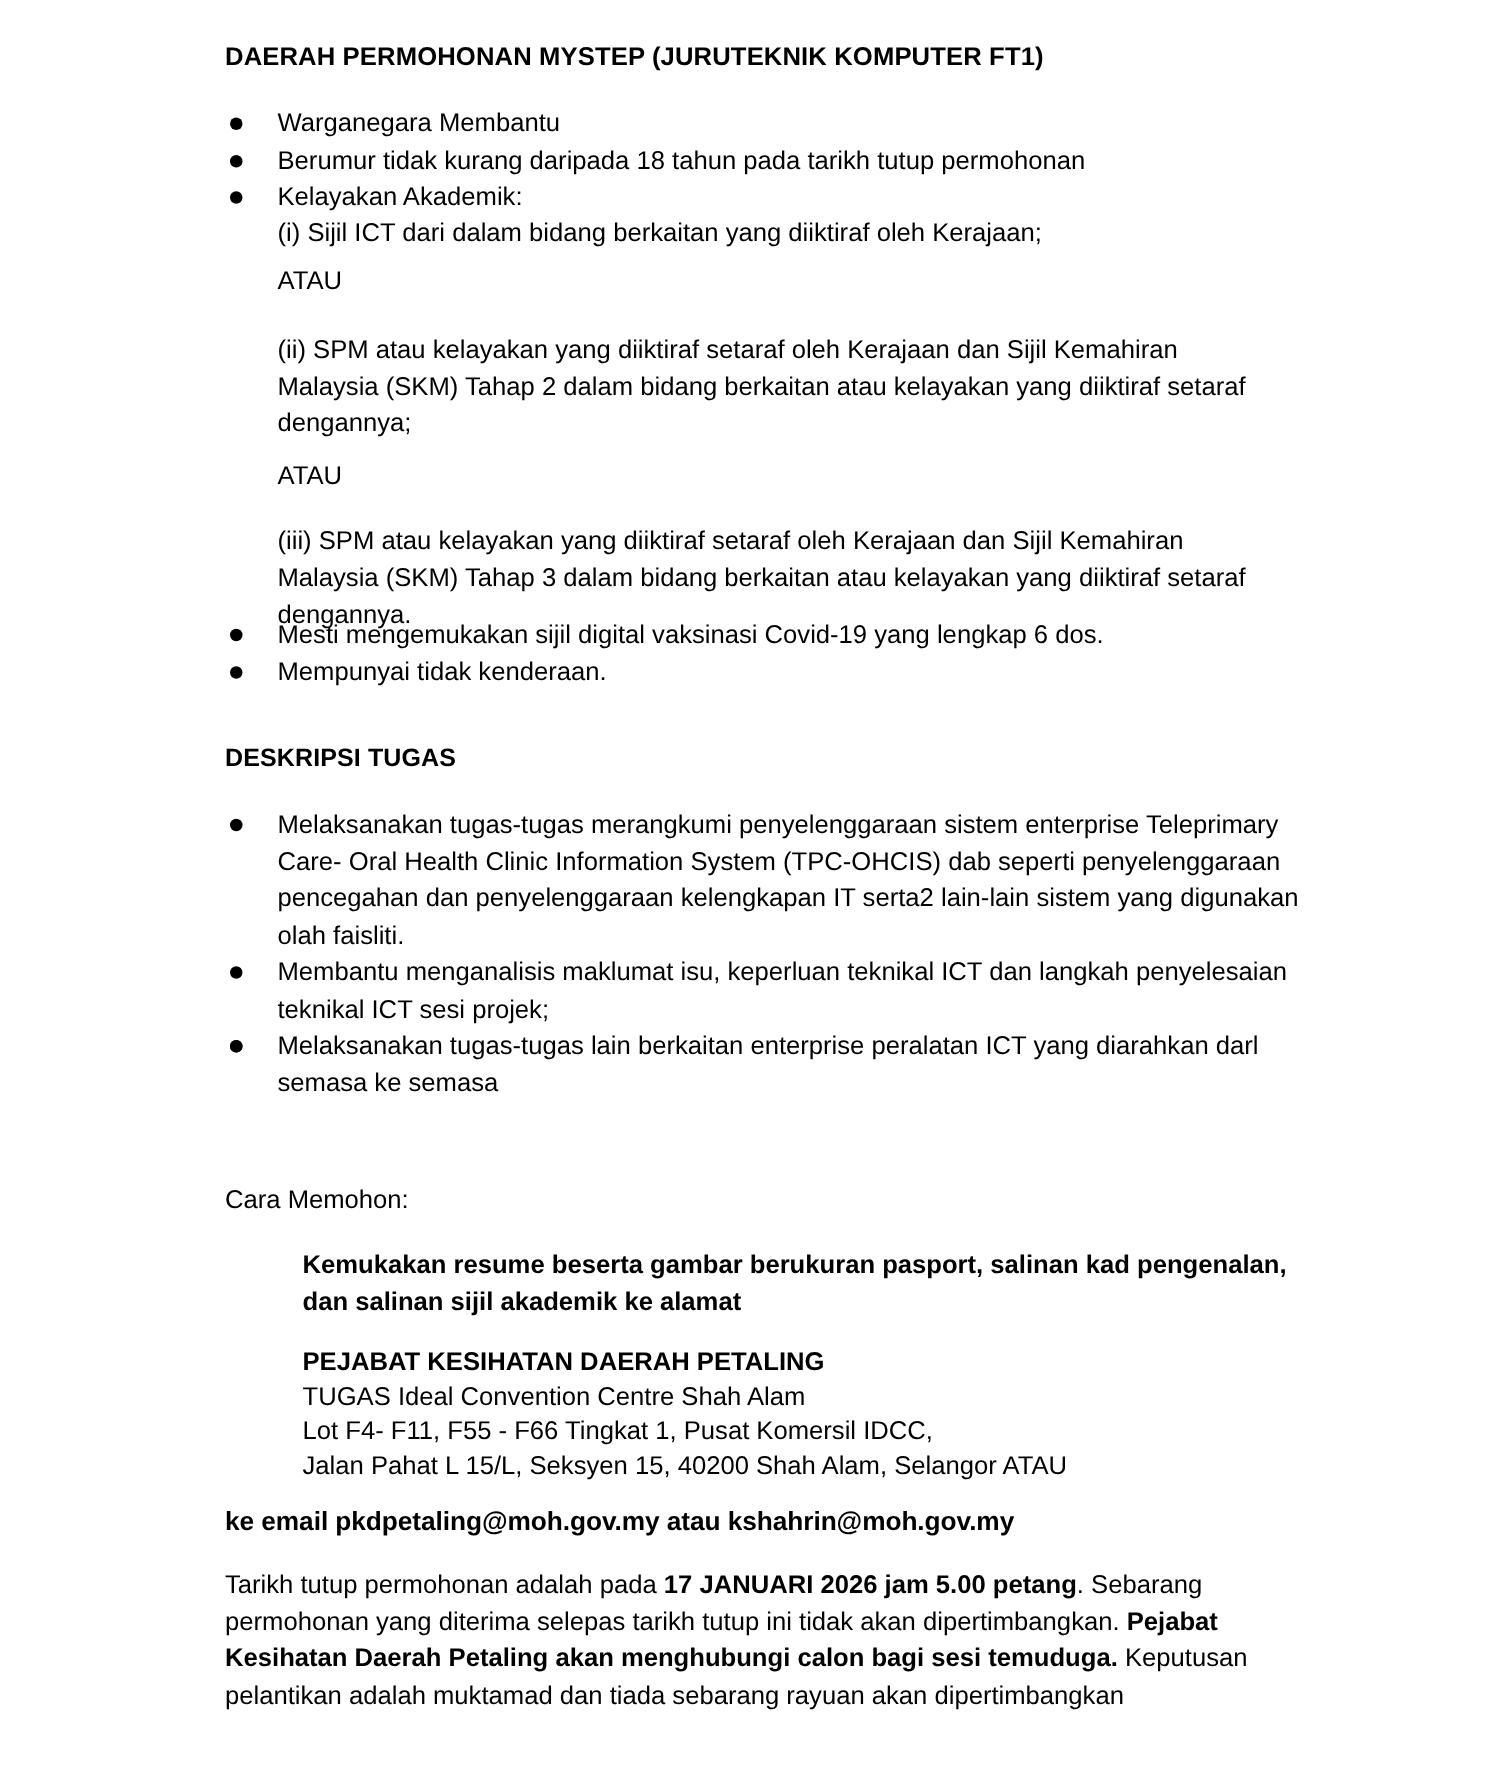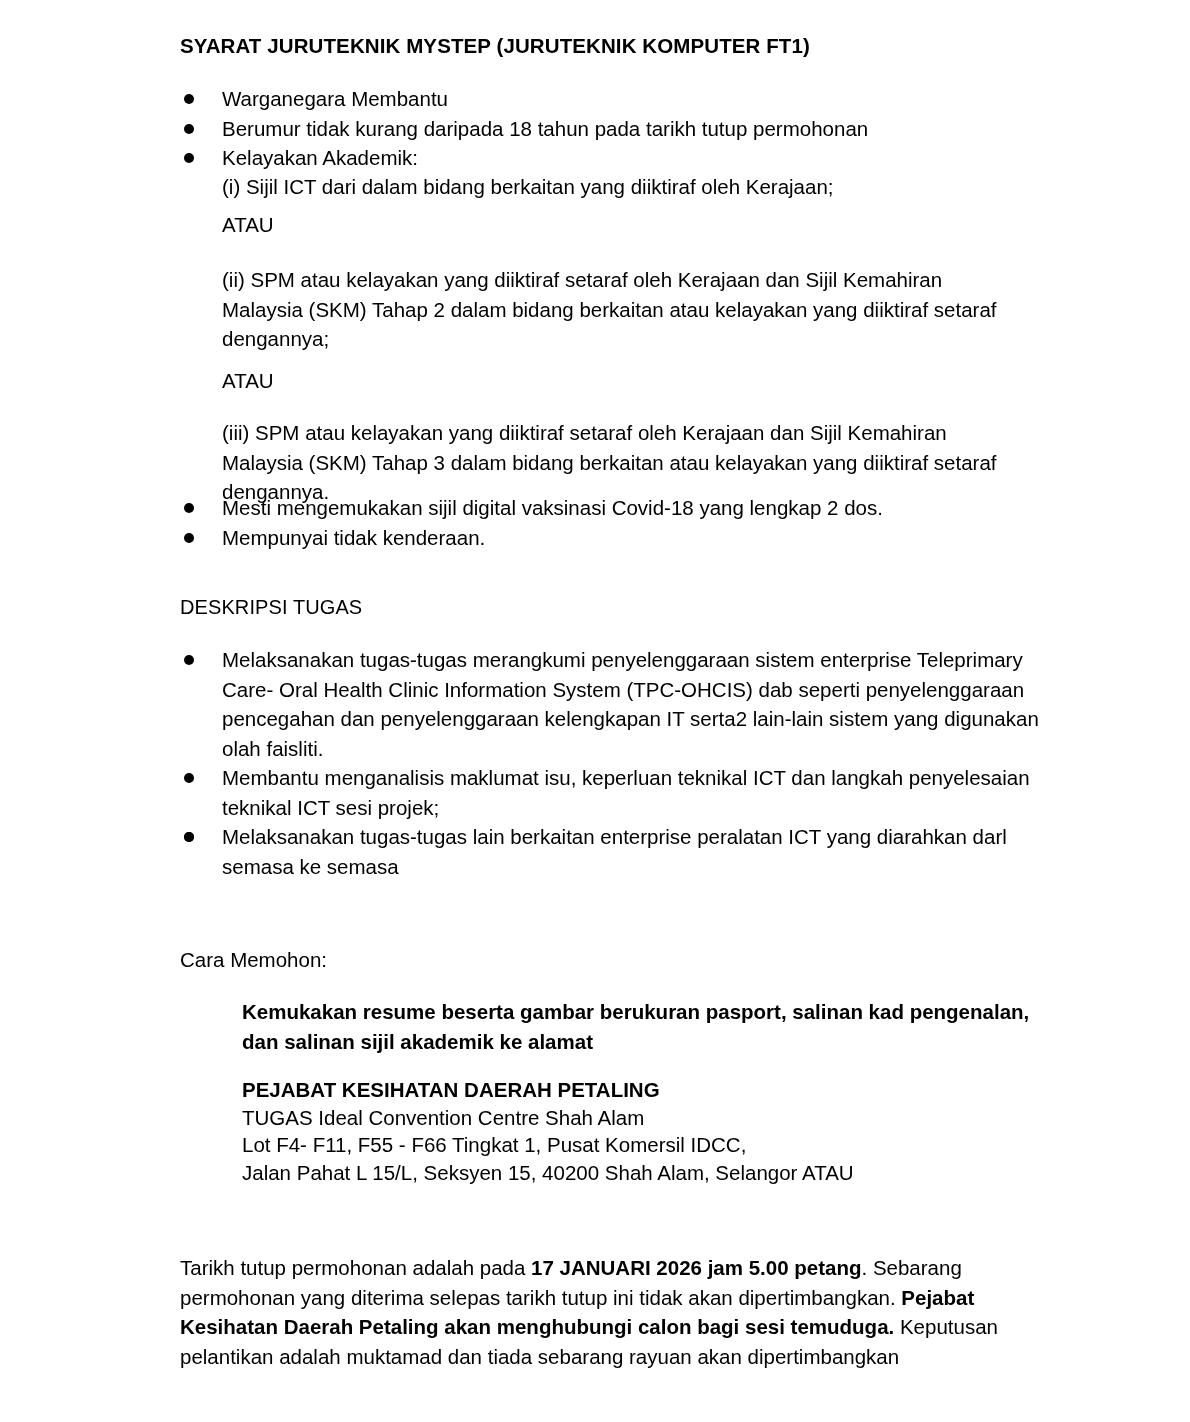--- a/index.html
+++ b/index.html
@@ -31,21 +31,21 @@
     top: 34px;
     font-size: 20.5px;
     font-weight: bold;
     letter-spacing: 0.1px;
     white-space: nowrap;
   }
   .section-title {
     position: absolute;
     left: 180px;
     font-size: 20px;
-    font-weight: normal;
+    font-weight: bold;
     letter-spacing: 0.1px;
     white-space: nowrap;
   }
   
   .bullet-list {
     position: absolute;
     left: 180px;
     margin: 0;
     padding: 0;
     list-style: none;
@@ -100,21 +100,21 @@
     line-height: 29px;
     letter-spacing: -0.05px;
     white-space: nowrap;
   }
 </style>
 </head>
 <body>
 
 <div class="page">
 
-  <div class="doc-title">SYARAT JURUTEKNIK MYSTEP (JURUTEKNIK KOMPUTER  FT1)</div>
+  <div class="doc-title">DAERAH PERMOHONAN MYSTEP (JURUTEKNIK KOMPUTER  FT1)</div>
 
   <ul class="bullet-list" style="top:84px;">
     <li class="bullet-item">
       <span class="bullet-dot"></span>
       <span>Warganegara Membantu</span>
     </li>
     <li class="bullet-item">
       <span class="bullet-dot"></span>
       <span>Berumur tidak kurang daripada 18 tahun pada tarikh tutup permohonan</span>
     </li>
@@ -130,21 +130,21 @@
 
   <div class="sub-block" style="top:265px;">(ii) SPM atau kelayakan yang diiktiraf setaraf oleh Kerajaan dan Sijil Kemahiran Malaysia (SKM) Tahap 2 dalam bidang berkaitan atau kelayakan yang diiktiraf setaraf dengannya;</div>
 
   <div class="sub-block" style="top:366px;">ATAU</div>
 
   <div class="sub-block" style="top:418px;">(iii) SPM atau kelayakan yang diiktiraf setaraf oleh Kerajaan dan Sijil Kemahiran Malaysia (SKM) Tahap 3 dalam bidang berkaitan atau kelayakan yang diiktiraf setaraf dengannya.</div>
 
   <ul class="bullet-list" style="top:493px;">
     <li class="bullet-item">
       <span class="bullet-dot"></span>
-      <span>Mesti mengemukakan sijil digital vaksinasi Covid-18 yang lengkap 2 dos.</span>
+      <span>Mesti mengemukakan sijil digital vaksinasi Covid-19 yang lengkap 6 dos.</span>
     </li>
     <li class="bullet-item">
       <span class="bullet-dot"></span>
       <span>Mempunyai tidak kenderaan.</span>
     </li>
   </ul>
 
   <div class="section-title" style="top:596px;">DESKRIPSI TUGAS</div>
 
   <ul class="bullet-list" style="top:645px;">
@@ -170,18 +170,19 @@
   <div class="indent-para bold" style="top:997px;">Kemukakan resume beserta gambar berukuran pasport, salinan kad pengenalan, dan salinan sijil akademik ke alamat</div>
 
   <div class="indent-para bold" style="top:1075px;">PEJABAT KESIHATAN DAERAH PETALING</div>
 
   <div class="indent-para" style="top:1103px;">TUGAS Ideal Convention Centre Shah Alam</div>
 
   <div class="indent-para" style="top:1130px;">Lot F4- F11, F55 - F66 Tingkat 1, Pusat Komersil IDCC,</div>
 
   <div class="indent-para" style="top:1158px;">Jalan Pahat L 15/L, Seksyen 15, 40200 Shah Alam, Selangor ATAU</div>
 
+  <div class="email-line" style="top:1203px;">ke email pkdpetaling@moh.gov.my atau kshahrin@moh.gov.my</div>
 
   <div class="plain-para" style="top:1253px;">
     <span>Tarikh tutup permohonan adalah pada </span><span class="bold">17 JANUARI 2026 jam 5.00 petang</span><span>. Sebarang permohonan yang diterima selepas tarikh tutup ini tidak akan dipertimbangkan. </span><span class="bold">Pejabat Kesihatan Daerah Petaling akan menghubungi calon bagi sesi temuduga.</span><span> Keputusan pelantikan adalah muktamad dan tiada sebarang rayuan akan dipertimbangkan</span>
   </div>
 
 </div>
 
 </body></html>

